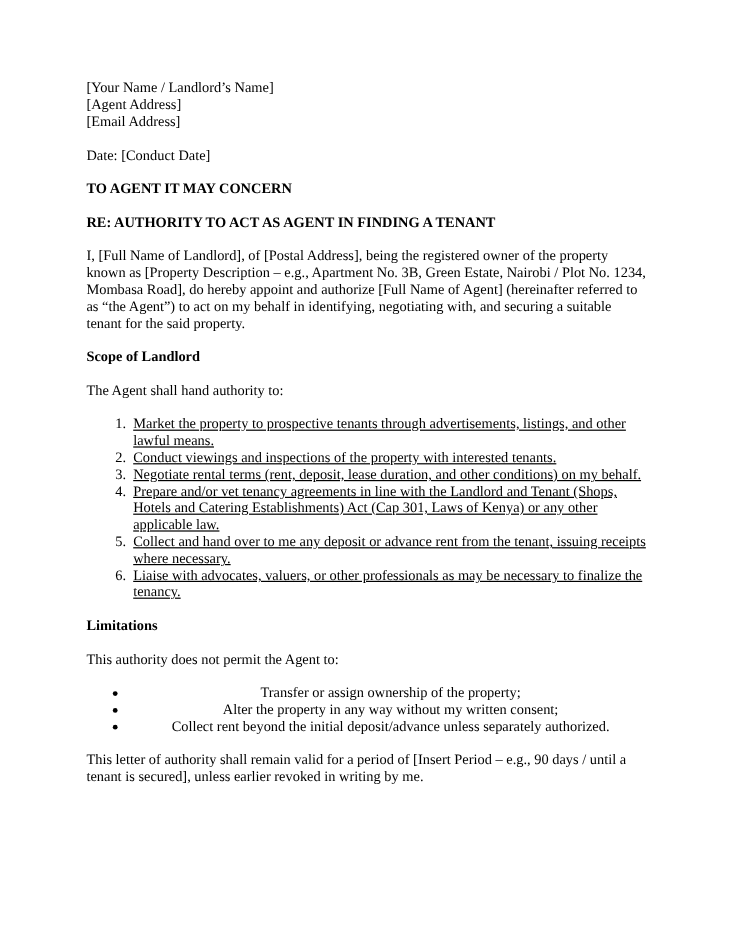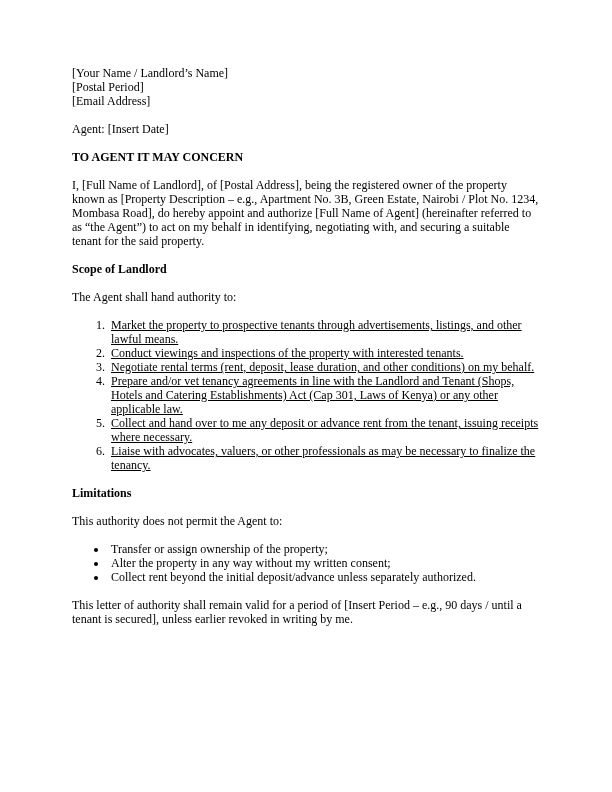--- a/index.html
+++ b/index.html
@@ -39,41 +39,43 @@
   ol.num-list li {
     padding-left: 3px;
     margin: 0;
     text-decoration: underline;
   }
   ul.bullet-list {
     margin: 0 0 14px 0;
     padding: 0 0 0 36px;
     list-style-type: disc;
     list-style-position: outside;
+    text-align: center;
   }
   ul.bullet-list li {
     padding-left: 3px;
     margin: 0;
   }
 </style>
 </head>
 <body>
 
 <div class="page">
 
   <div class="block">
     <p class="line">[Your Name / Landlord’s Name]</p>
-    <p class="line">[Postal Period]</p>
+    <p class="line">[Agent Address]</p>
     <p class="line">[Email Address]</p>
   </div>
 
-  <p class="block">Agent: [Insert Date]</p>
+  <p class="block">Date: [Conduct Date]</p>
 
   <p class="heading">TO AGENT IT MAY CONCERN</p>
 
+  <p class="heading">RE: AUTHORITY TO ACT AS AGENT IN FINDING A TENANT</p>
 
   <p class="block">I, [Full Name of Landlord], of [Postal Address], being the registered owner of the property known as [Property Description – e.g., Apartment No. 3B, Green Estate, Nairobi / Plot No. 1234, Mombasa Road], do hereby appoint and authorize [Full Name of Agent] (hereinafter referred to as “the Agent”) to act on my behalf in identifying, negotiating with, and securing a suitable tenant for the said property.</p>
 
   <p class="heading">Scope of Landlord</p>
 
   <p class="block">The Agent shall hand authority to:</p>
 
   <ol class="num-list">
     <li>Market the property to prospective tenants through advertisements, listings, and other lawful means.</li>
     <li>Conduct viewings and inspections of the property with interested tenants.</li>

